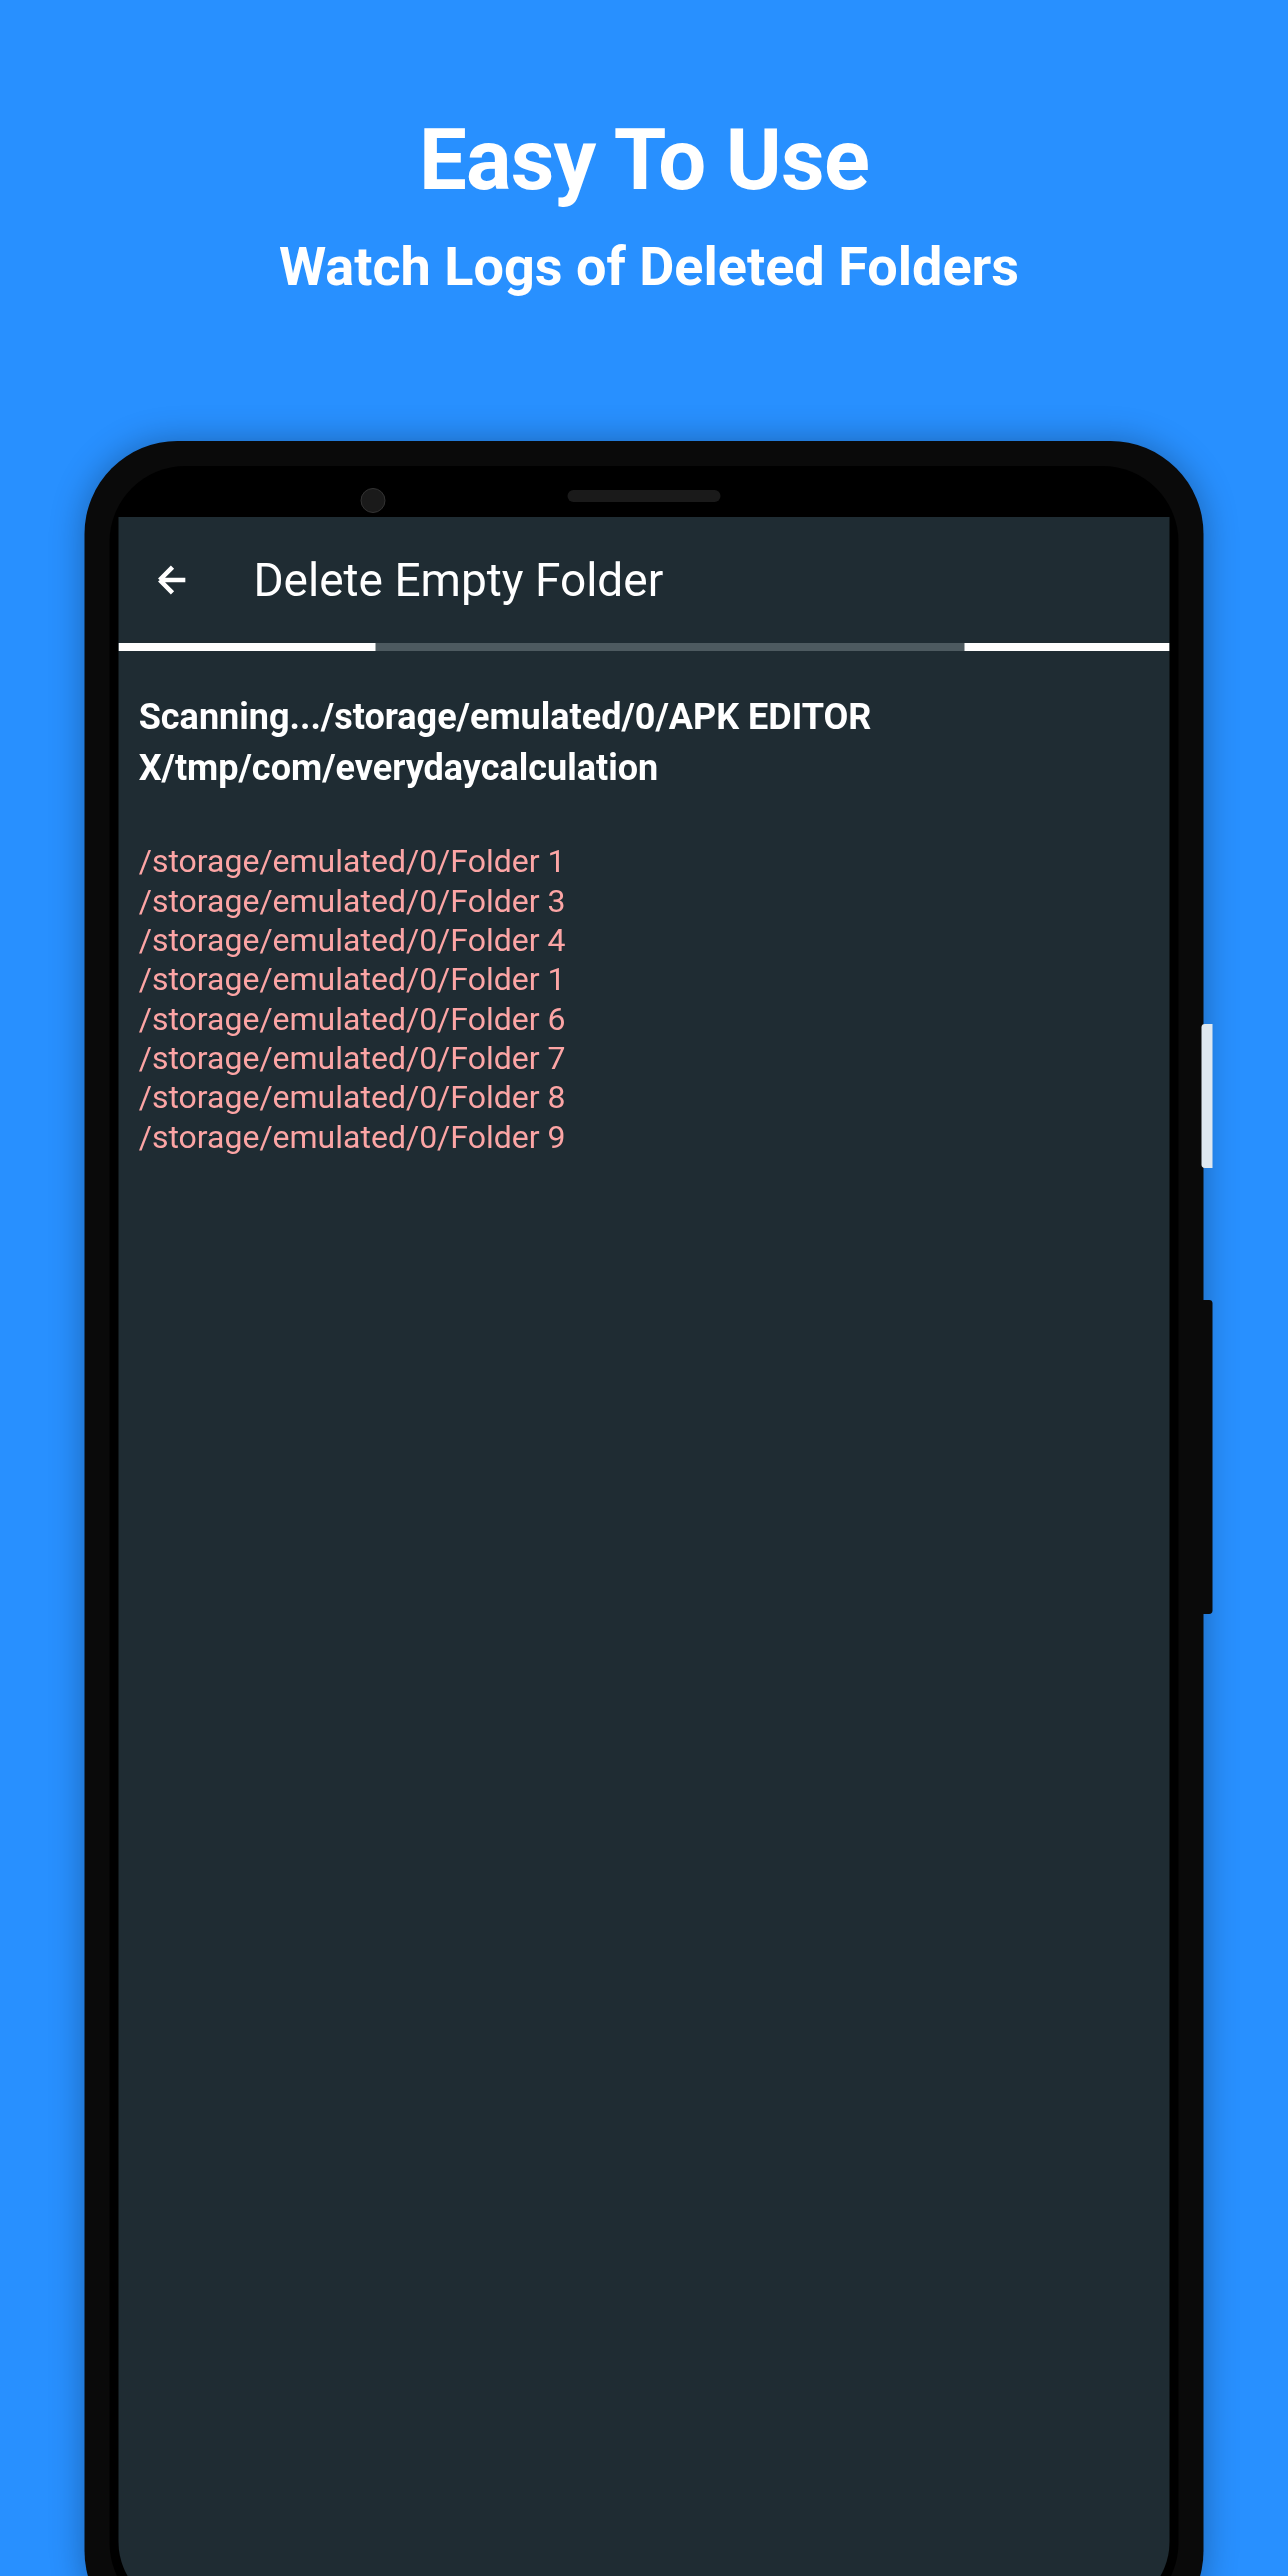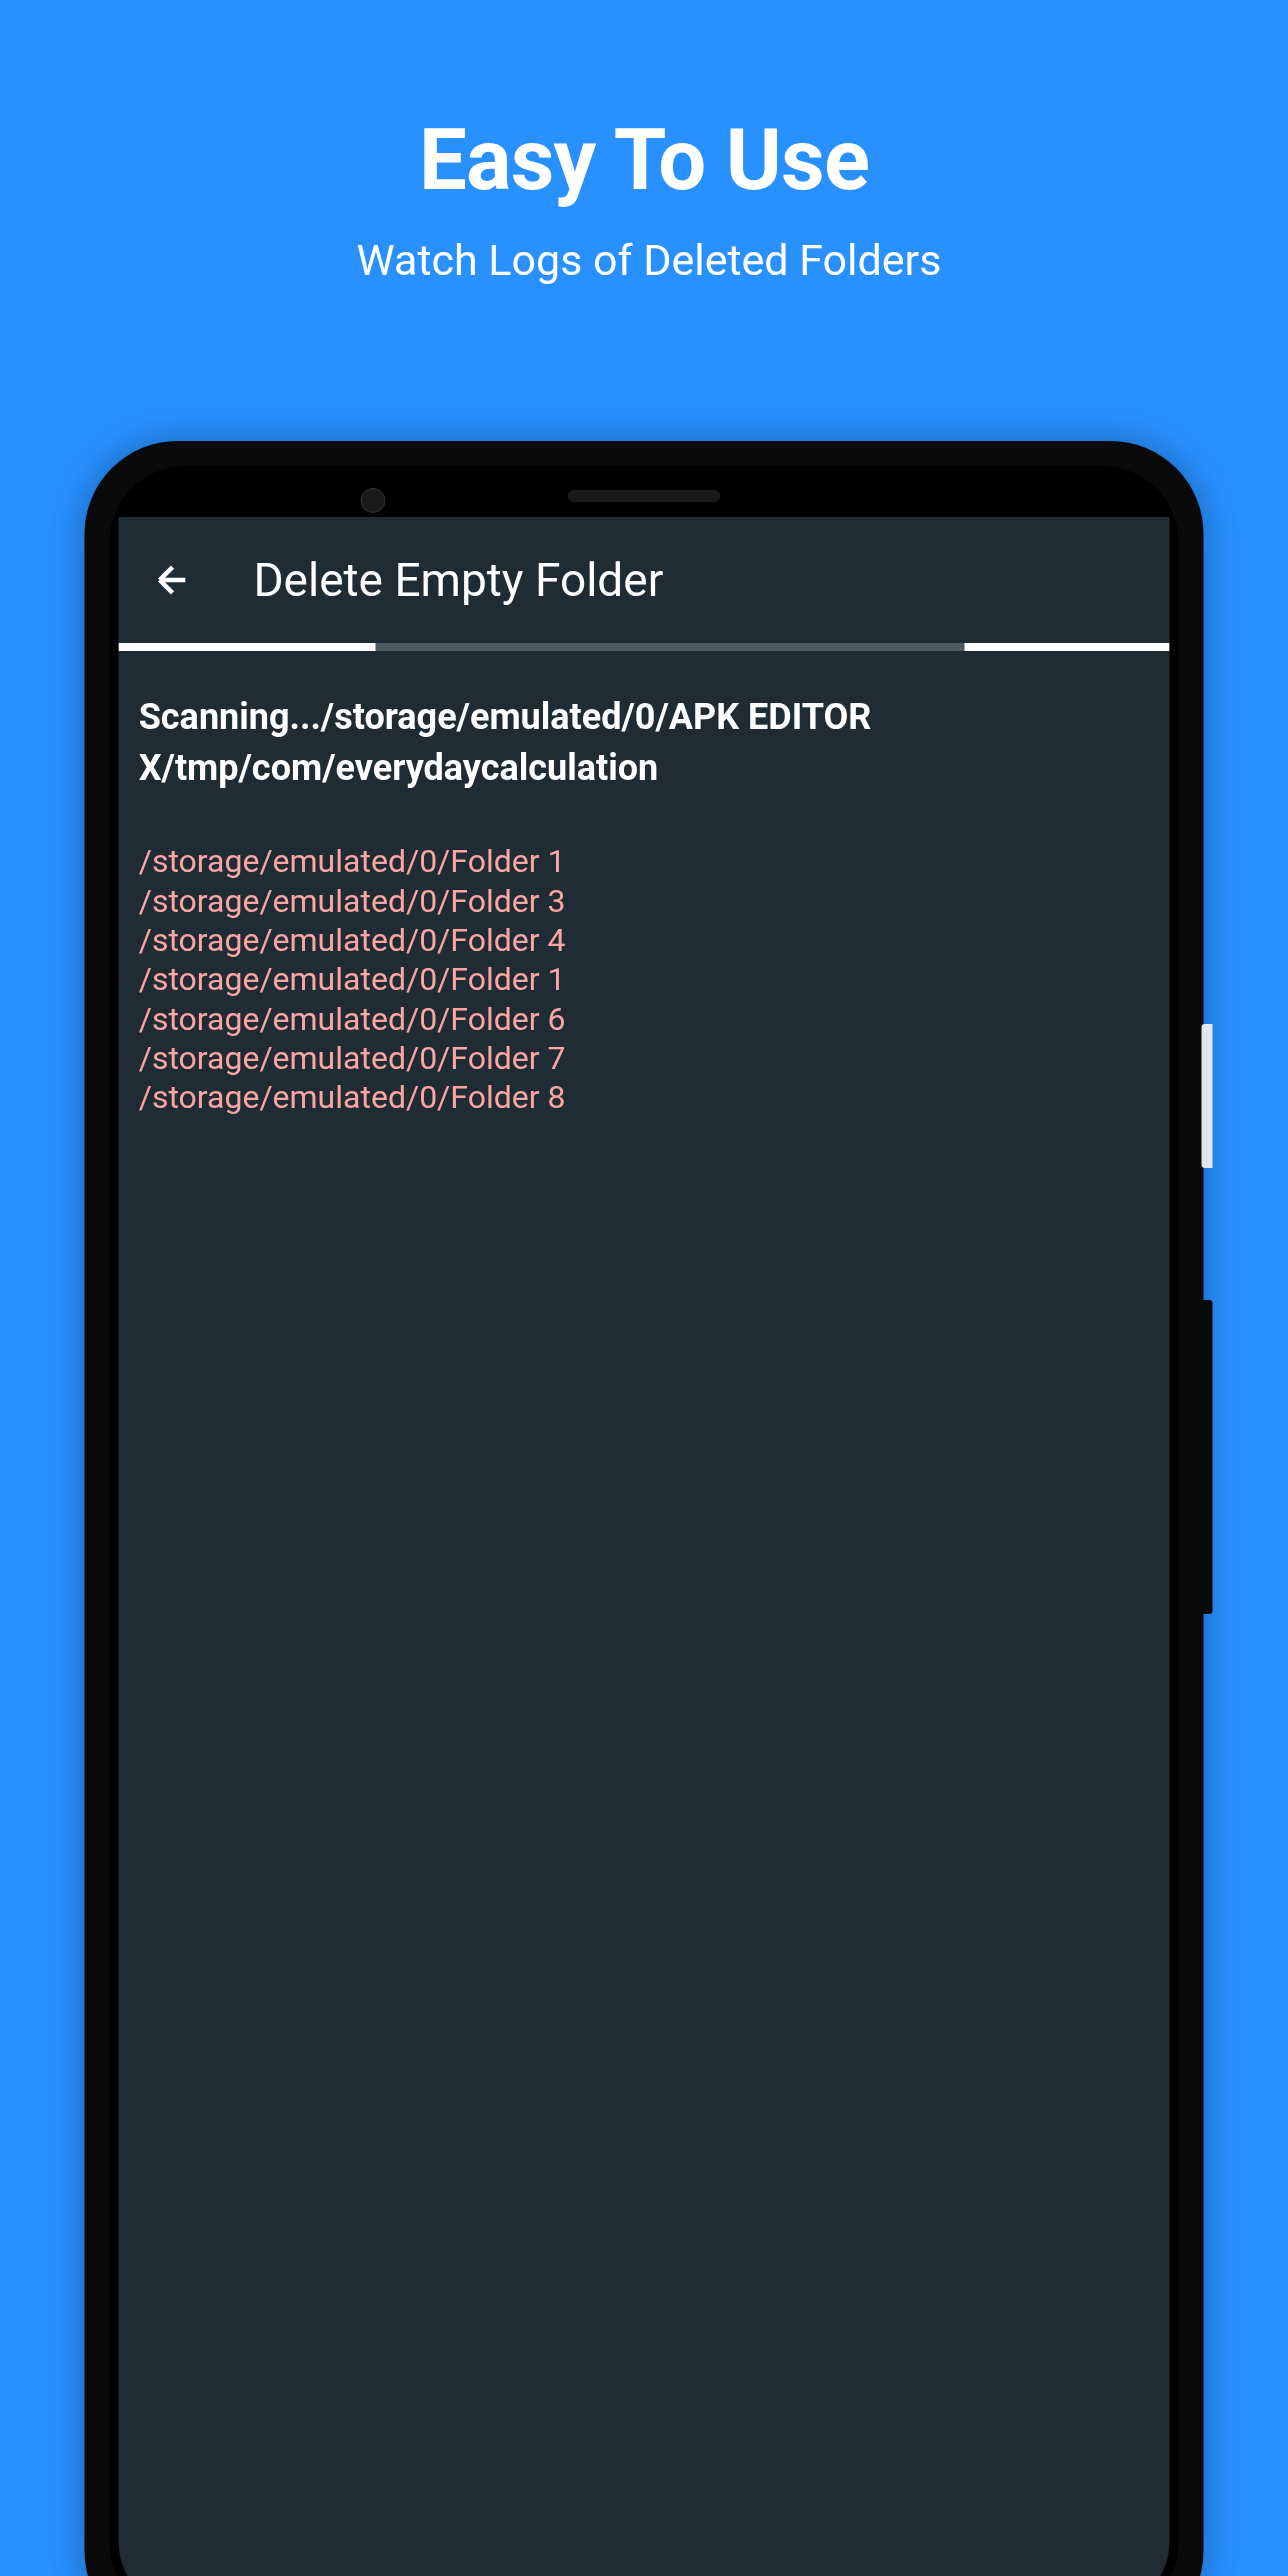--- a/index.html
+++ b/index.html
@@ -24,22 +24,22 @@
     }
     
     .promo-title {
       font-size: 85px;
       font-weight: 700;
       letter-spacing: -0.8px;
       margin-bottom: 25.4px;
     }
     
     .promo-subtitle {
-      font-size: 43px;
-      font-weight: 400;
+      font-size: 54px;
+      font-weight: 700;
       margin-left: 10px;
     }
     
     .phone-frame {
       position: absolute;
       top: 441px;
       left: 50%;
       transform: translateX(-50%);
       width: 1119px;
       height: 2203px;
@@ -219,19 +219,20 @@
       <div class="content-area">
         <div class="scanning-text">Scanning.../storage/emulated/0/APK EDITOR X/tmp/com/everydaycalculation</div>
         <div class="log-list">
           <span class="log-item">/storage/emulated/0/Folder 1</span>
           <span class="log-item">/storage/emulated/0/Folder 3</span>
           <span class="log-item">/storage/emulated/0/Folder 4</span>
           <span class="log-item">/storage/emulated/0/Folder 1</span>
           <span class="log-item">/storage/emulated/0/Folder 6</span>
           <span class="log-item">/storage/emulated/0/Folder 7</span>
           <span class="log-item">/storage/emulated/0/Folder 8</span>
+          <span class="log-item">/storage/emulated/0/Folder 9</span>
         </div>
       </div>
 
     </div>
   </div>
 </div>
 
 
 </body></html>

